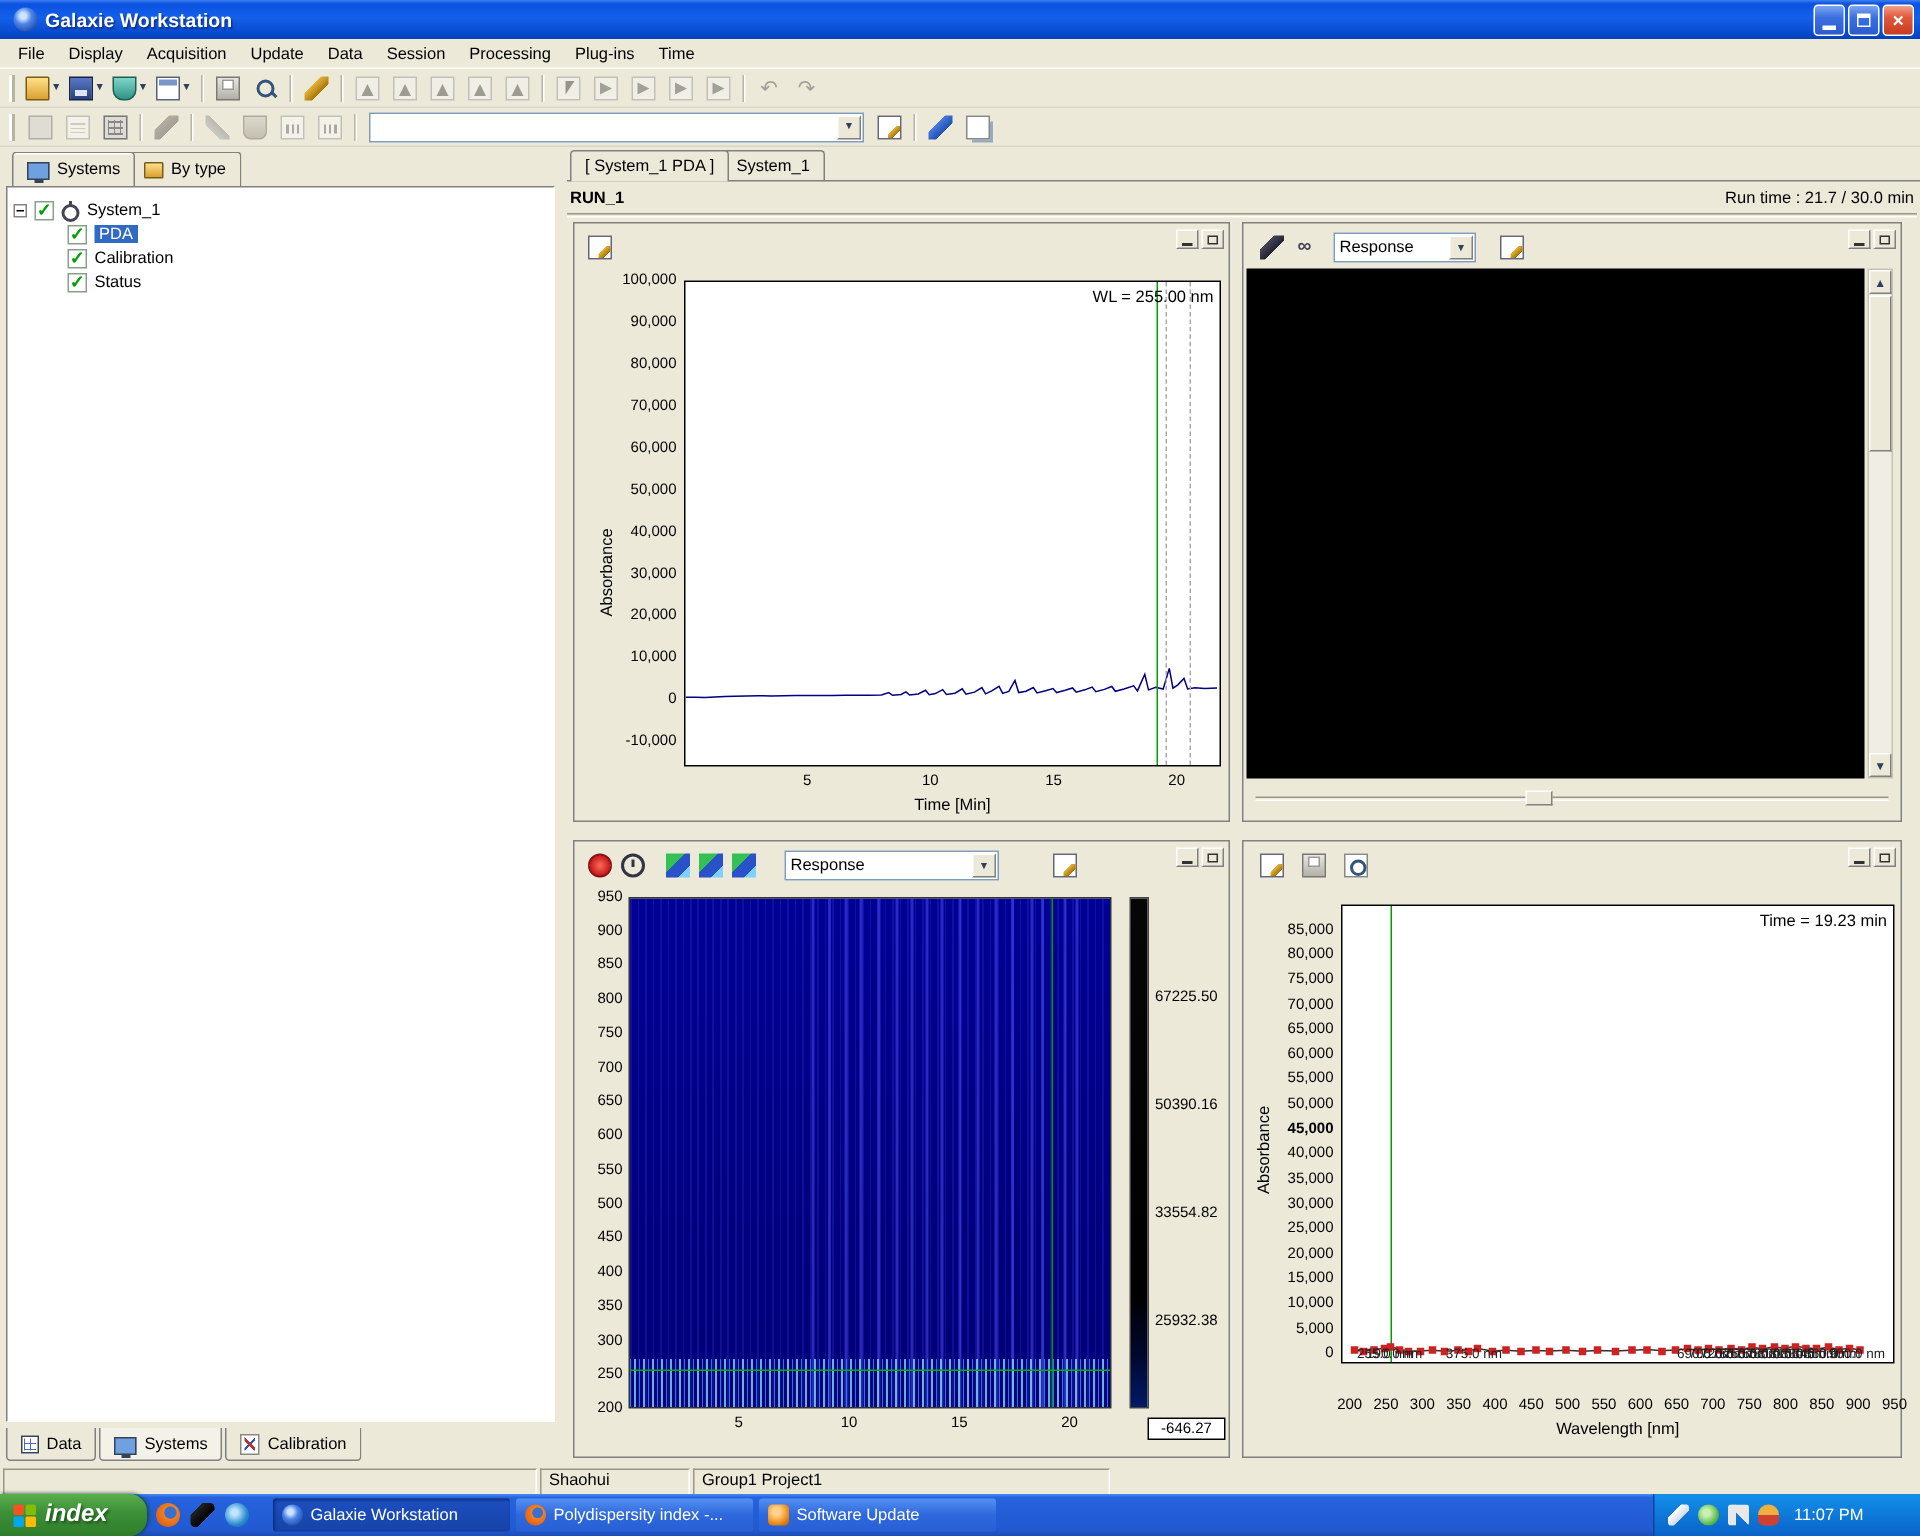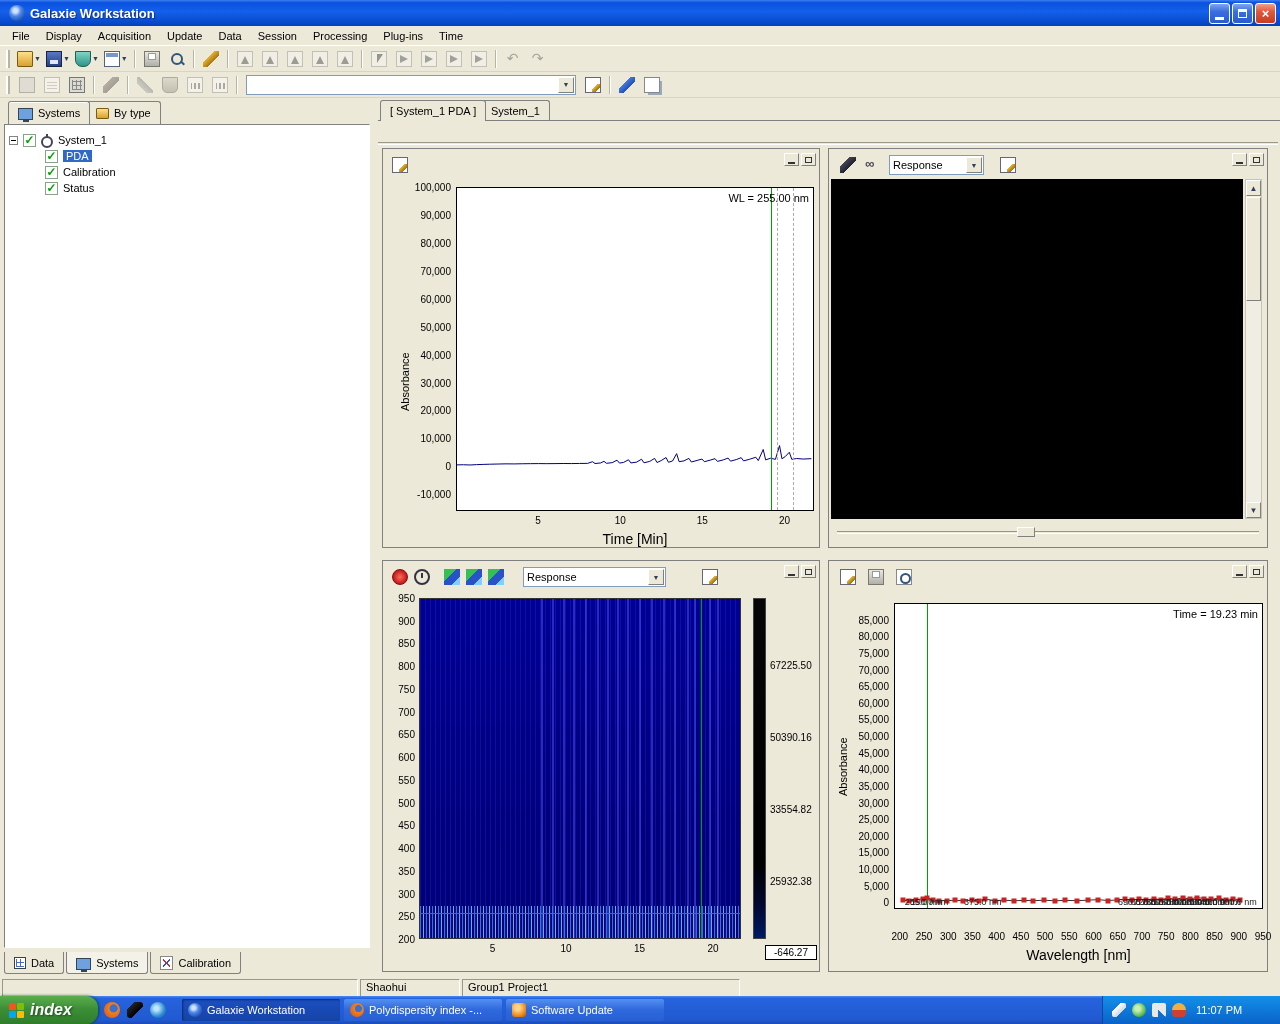--- a/index.html
+++ b/index.html
@@ -102,21 +102,21 @@
 .pwb .bar{width:7px;height:2px;background:#333;margin-top:6px}
 .pwb .sq{width:7px;height:6px;border:1px solid #333}
 .hdr-btn{position:absolute;width:22px;height:20px;display:flex;align-items:center;justify-content:center}
 .hdr-combo{position:absolute;height:20px;background:#fff;border:1px solid #7F9DB9;display:flex;align-items:center}
 .plot{position:absolute;background:#fff;border:1px solid #000}
 .ticks-y{position:absolute}
 .ticks-x{position:absolute;height:12px}
 .ytick{position:absolute;right:2px;transform:translateY(-50%);font-size:10px;white-space:nowrap}
 .xtick{position:absolute;top:0;transform:translateX(-50%);font-size:10px}
 .vert-label{position:absolute;transform-origin:0 0;transform:rotate(-90deg);font-size:11px;white-space:nowrap}
-.axis-title-x{position:absolute;text-align:center;font-size:14px}
+.axis-title-x{position:absolute;text-align:center;font-size:11px}
 .plot-anno{position:absolute;right:4px;top:4px;font-size:11px}
 .cursor-v{position:absolute;top:0;bottom:0;width:1px;background:#00A000}
 .cursor-h{position:absolute;left:0;right:0;height:1px;background:#00B000}
 .vdash{position:absolute;top:0;bottom:0;width:0;border-left:1px dashed #aaa}
 .streak{position:absolute;top:0;bottom:0;width:2px;background:rgba(90,90,255,.45)}
 .marker{position:absolute;width:5px;height:5px;transform:translate(-50%,-50%)}
 .peak-label{position:absolute;bottom:1px;transform:translateX(-50%);font-size:9px;color:#222;white-space:nowrap}
 .cb-label{position:absolute;left:3px;transform:translateY(-50%);font-size:10px}
 .colorbar{position:absolute;background:linear-gradient(180deg,#060606 0%,#000 78%,#000830 90%,#001a66 100%);border:1px solid #444}
 .cb-min{position:absolute;background:#fff;border:1px solid #000;font-size:10px;text-align:center;line-height:13px}
@@ -335,20 +335,25 @@
   </div>
 
   <div class="doc-tab" style="left:380px;z-index:2">
       <span>[ System_1 PDA ]</span>
     </div>
   <div class="doc-tab" style="left:481px">
       <span>System_1</span>
     </div>
   <div class="abs" style="left:378px;right:0;top:120px;height:1px;background:#808080"></div>
 
+  <div class="runbar">
+    <span style="font-weight:bold">RUN_1</span>
+    <span style="flex:1"></span>
+    <span>Run time : 21.7 / 30.0 min</span>
+  </div>
   <div class="groove"></div>
 
   <div class="panel" style="left:382px;top:148px;width:438px;height:400px">
     <div class="hdr-btn" style="left:6px;top:6px">
         <span class="ic ic-props"></span>
       </div>
     <div class="panel-winbtns">
       <div class="pwb">
           <span class="bar"></span>
         </div>
@@ -532,21 +537,21 @@
     <div class="vert-label" style="left:8px;top:235px">Absorbance</div>
     <div class="ticks-y" id="specY" style="left:16px;top:42px;width:46px;height:306px">
         <div class="ytick" style="top: 5.43478%;">85,000</div>
         <div class="ytick" style="top: 10.8696%;">80,000</div>
         <div class="ytick" style="top: 16.3043%;">75,000</div>
         <div class="ytick" style="top: 21.7391%;">70,000</div>
         <div class="ytick" style="top: 27.1739%;">65,000</div>
         <div class="ytick" style="top: 32.6087%;">60,000</div>
         <div class="ytick" style="top: 38.0435%;">55,000</div>
         <div class="ytick" style="top: 43.4783%;">50,000</div>
-        <div class="ytick" style="top: 48.913%;">45,000</div>
+        <div class="ytick" style="top: 48.913%; font-weight: bold;">45,000</div>
         <div class="ytick" style="top: 54.3478%;">40,000</div>
         <div class="ytick" style="top: 59.7826%;">35,000</div>
         <div class="ytick" style="top: 65.2174%;">30,000</div>
         <div class="ytick" style="top: 70.6522%;">25,000</div>
         <div class="ytick" style="top: 76.087%;">20,000</div>
         <div class="ytick" style="top: 81.5217%;">15,000</div>
         <div class="ytick" style="top: 86.9565%;">10,000</div>
         <div class="ytick" style="top: 92.3913%;">5,000</div>
         <div class="ytick" style="top: 97.8261%;">0</div>
       </div>

